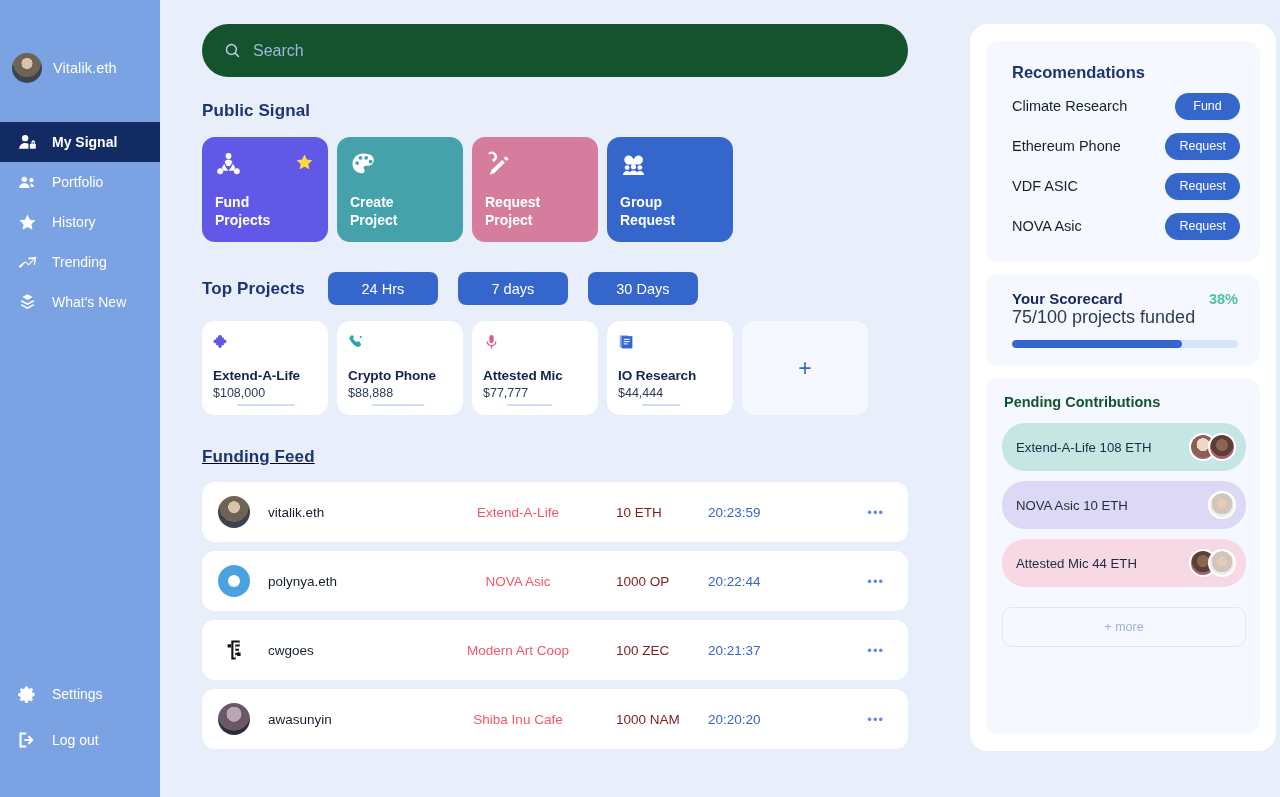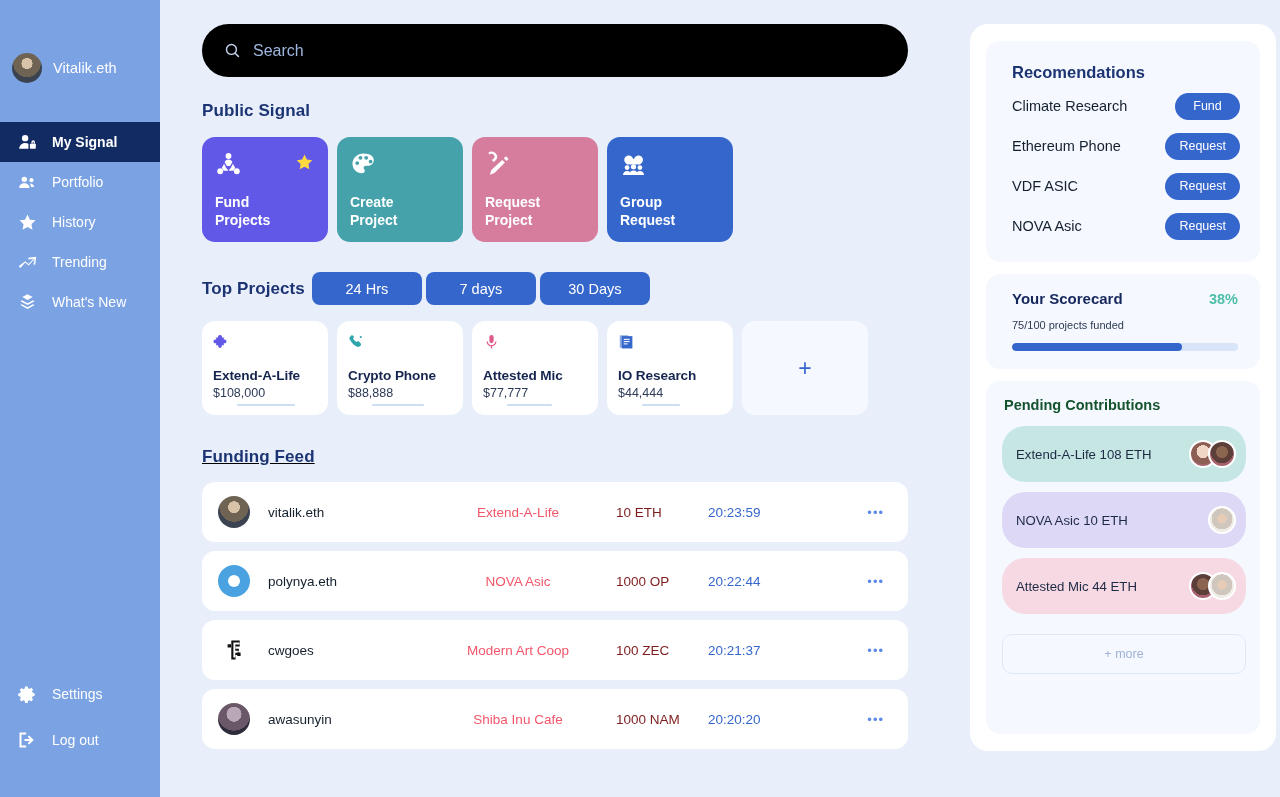--- a/index.html
+++ b/index.html
@@ -45,21 +45,21 @@
 
   
   .main {
     flex: 1 1 auto;
     padding: 24px 0 0 42px;
     position: relative;
     min-width: 0;
   }
   .search-bar {
     width: 706px; height: 53px;
-    background: #000000; border-radius: 27px;
+    background: #14532d; border-radius: 27px;
     display: flex; align-items: center; gap: 12px;
     padding-left: 22px;
     border: none;
   }
   .search-bar .sico { width: 17px; height: 17px; flex: 0 0 17px; }
   .search-bar .sico svg { stroke: #c3d3ef; fill: none; stroke-width: 2; }
   .search-ph { color: #9fb6de; font-size: 16px; }
 
   .sec-title {
     color: #1c3473; font-size: 17px; font-weight: bold;
@@ -76,21 +76,21 @@
   .signal-card .cico { width: 27px; height: 27px; }
   .signal-card .cico svg { fill: #fff; }
   .signal-card .clabel {
     position: absolute; left: 13px; bottom: 13px;
     font-size: 14px; font-weight: bold; line-height: 1.25;
     white-space: pre-line;
   }
   .star-badge { position: absolute; top: 16px; right: 14px; width: 19px; height: 19px; }
   .star-badge svg { fill: #ffd93d; }
 
-  .top-head { display: flex; align-items: center; gap: 4px; margin-top: 30px; }
+  .top-head { display: flex; align-items: center; gap: 20px; margin-top: 30px; }
   .chip {
     background: #3566cc; color: #fff; font-size: 14.5px;
     border-radius: 8px; width: 110px; height: 33px;
     display: flex; align-items: center; justify-content: center;
     cursor: pointer; border: none;
   }
   .chip:nth-of-type(1) { margin-left: 3px; }
 
   .proj-row { display: flex; gap: 9px; margin-top: 16px; }
   .proj-card {
@@ -149,29 +149,29 @@
   .btn-pill {
     background: #3566cc; color: #fff; border: none; border-radius: 16px;
     height: 27px; padding: 0 14px; font-size: 12.5px; cursor: pointer;
     font-family: "Liberation Sans", sans-serif; min-width: 65px;
   }
 
   .score-card { background: #f5f9ff; border-radius: 14px; padding: 16px 22px 18px 26px; }
   .score-top { display: flex; align-items: baseline; }
   .score-title { flex: 1 1 auto; color: #16275c; font-size: 15px; font-weight: bold; }
   .score-pct { color: #4fbfa8; font-size: 14.5px; font-weight: bold; }
-  .score-sub { color: #2d3a52; font-size: 11px; margin-top: 12px; }
+  .score-sub { color: #2d3a52; font-size: 18px; }
   .score-track { margin-top: 12px; height: 8px; background: #d8e5f8; border-radius: 5px; overflow: hidden; }
   .score-fill { height: 100%; background: #3566cc; border-radius: 5px; }
 
   .pend-card { background: #f5f9ff; border-radius: 14px; padding: 16px 14px 16px 16px; flex: 1 1 auto;}
   .pend-title { color: #14532d; font-size: 14.5px; font-weight: bold; margin-left: 2px;}
   .pend-list { margin-top: 13px; display: flex; flex-direction: column; gap: 10px; }
   .pend-item {
-    height: 56px; border-radius: 23px; display: flex; align-items: center;
+    height: 48px; border-radius: 23px; display: flex; align-items: center;
     padding: 0 10px 0 14px; cursor: pointer;
   }
   .pend-label { flex: 1 1 auto; color: #1d2a44; font-size: 13.2px; font-weight: 500; }
   .av-stack { display: flex; align-items: center; }
   .av-stack .av {
     width: 28px; height: 28px; border-radius: 50%;
     border: 2px solid #fff; overflow: hidden; position: relative;
   }
   .av-stack .av + .av { margin-left: -9px; }
   .more-btn {

